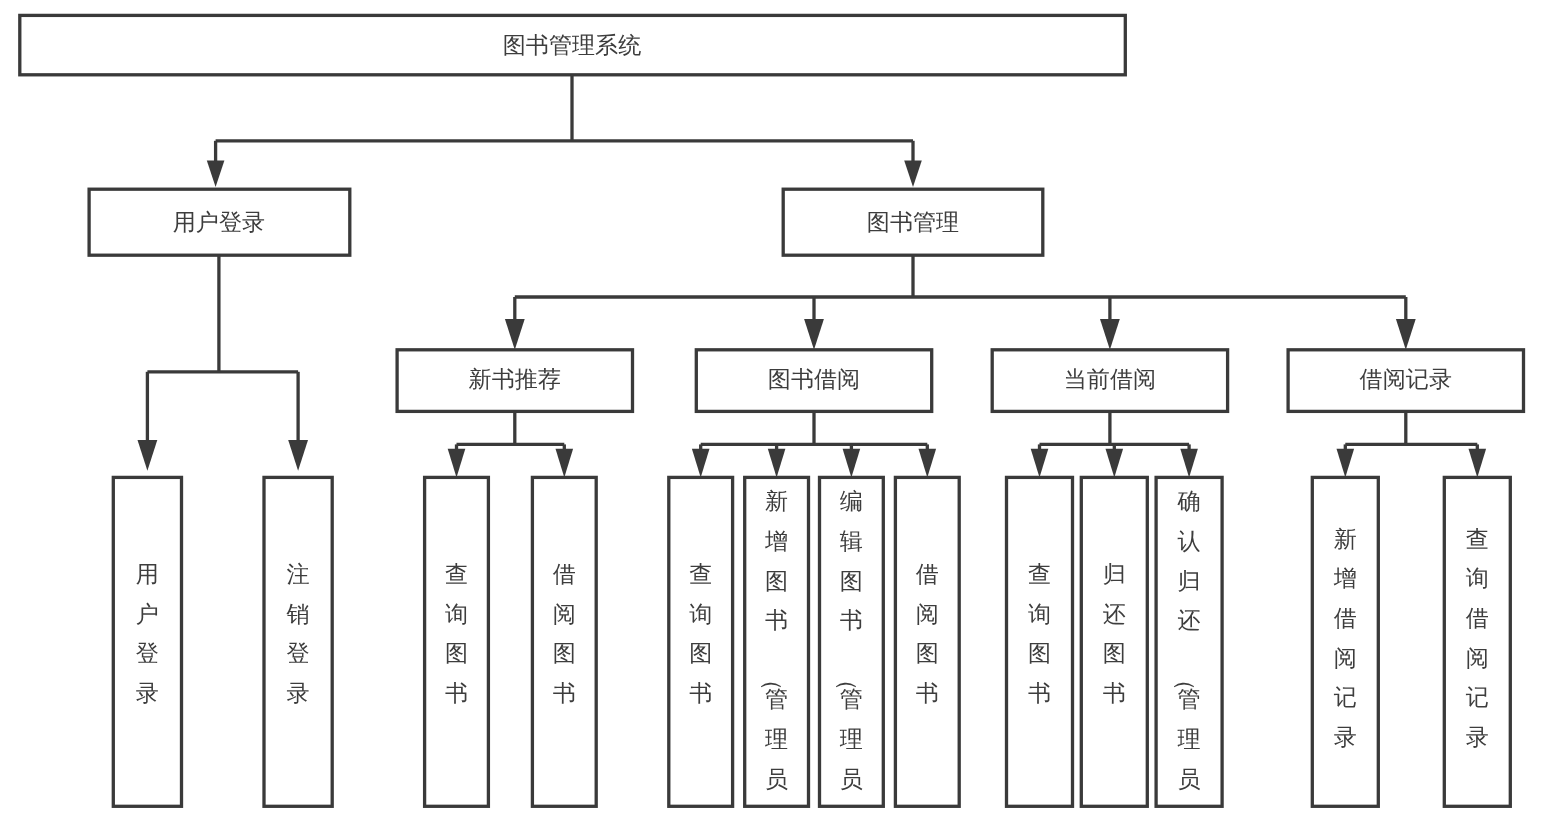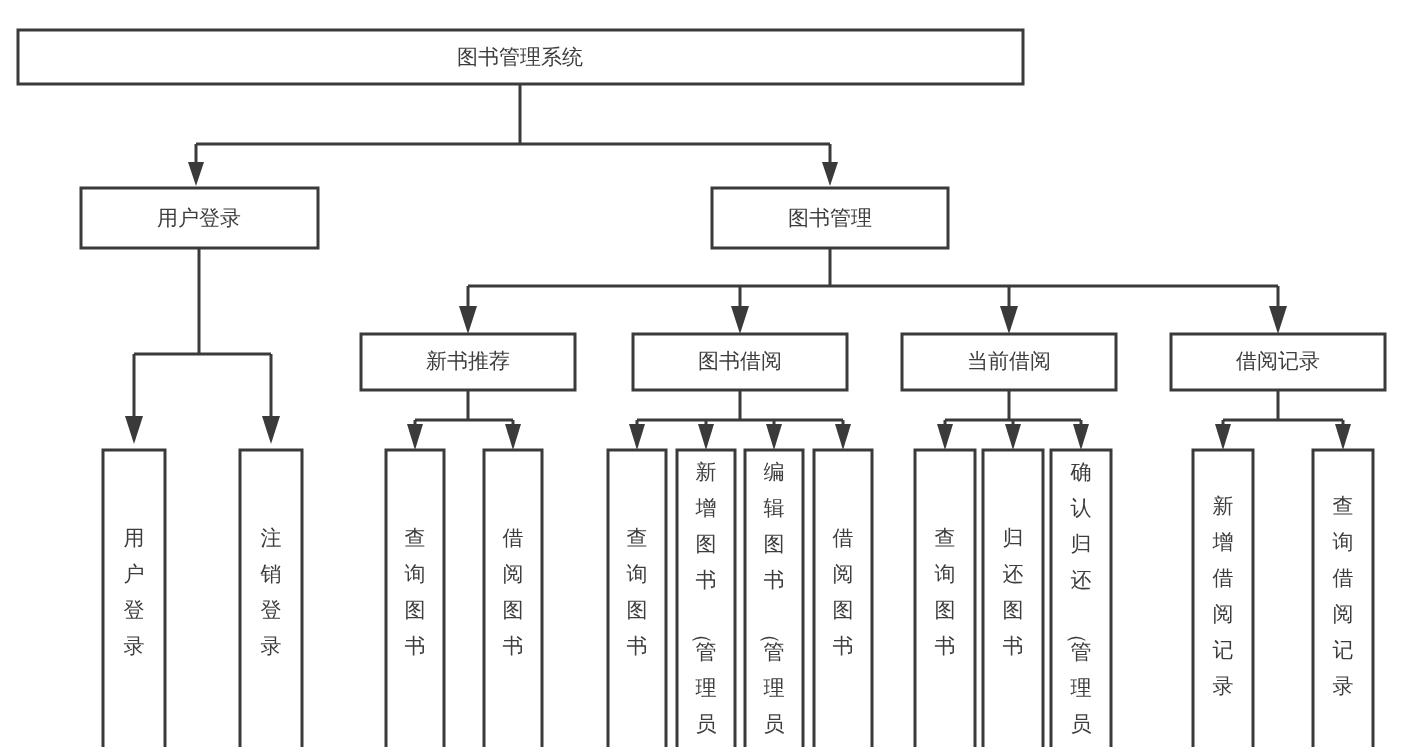--- a/index.html
+++ b/index.html
@@ -13,21 +13,20 @@
     font-family: "DejaVu Sans", "Liberation Sans", sans-serif;
     overflow: hidden;
     position: relative;
   }
   #diagram-root {
     position: absolute;
     left: 0;
     top: 0;
     width: 1405px;
     height: 685px;
-    margin-top: 16px;
   }
   svg.flow {
     display: block;
     width: 1405px;
     height: 747px;
   }
   .box-rect {
     fill: #ffffff;
     stroke: #3a3a3a;
     stroke-width: 3;

